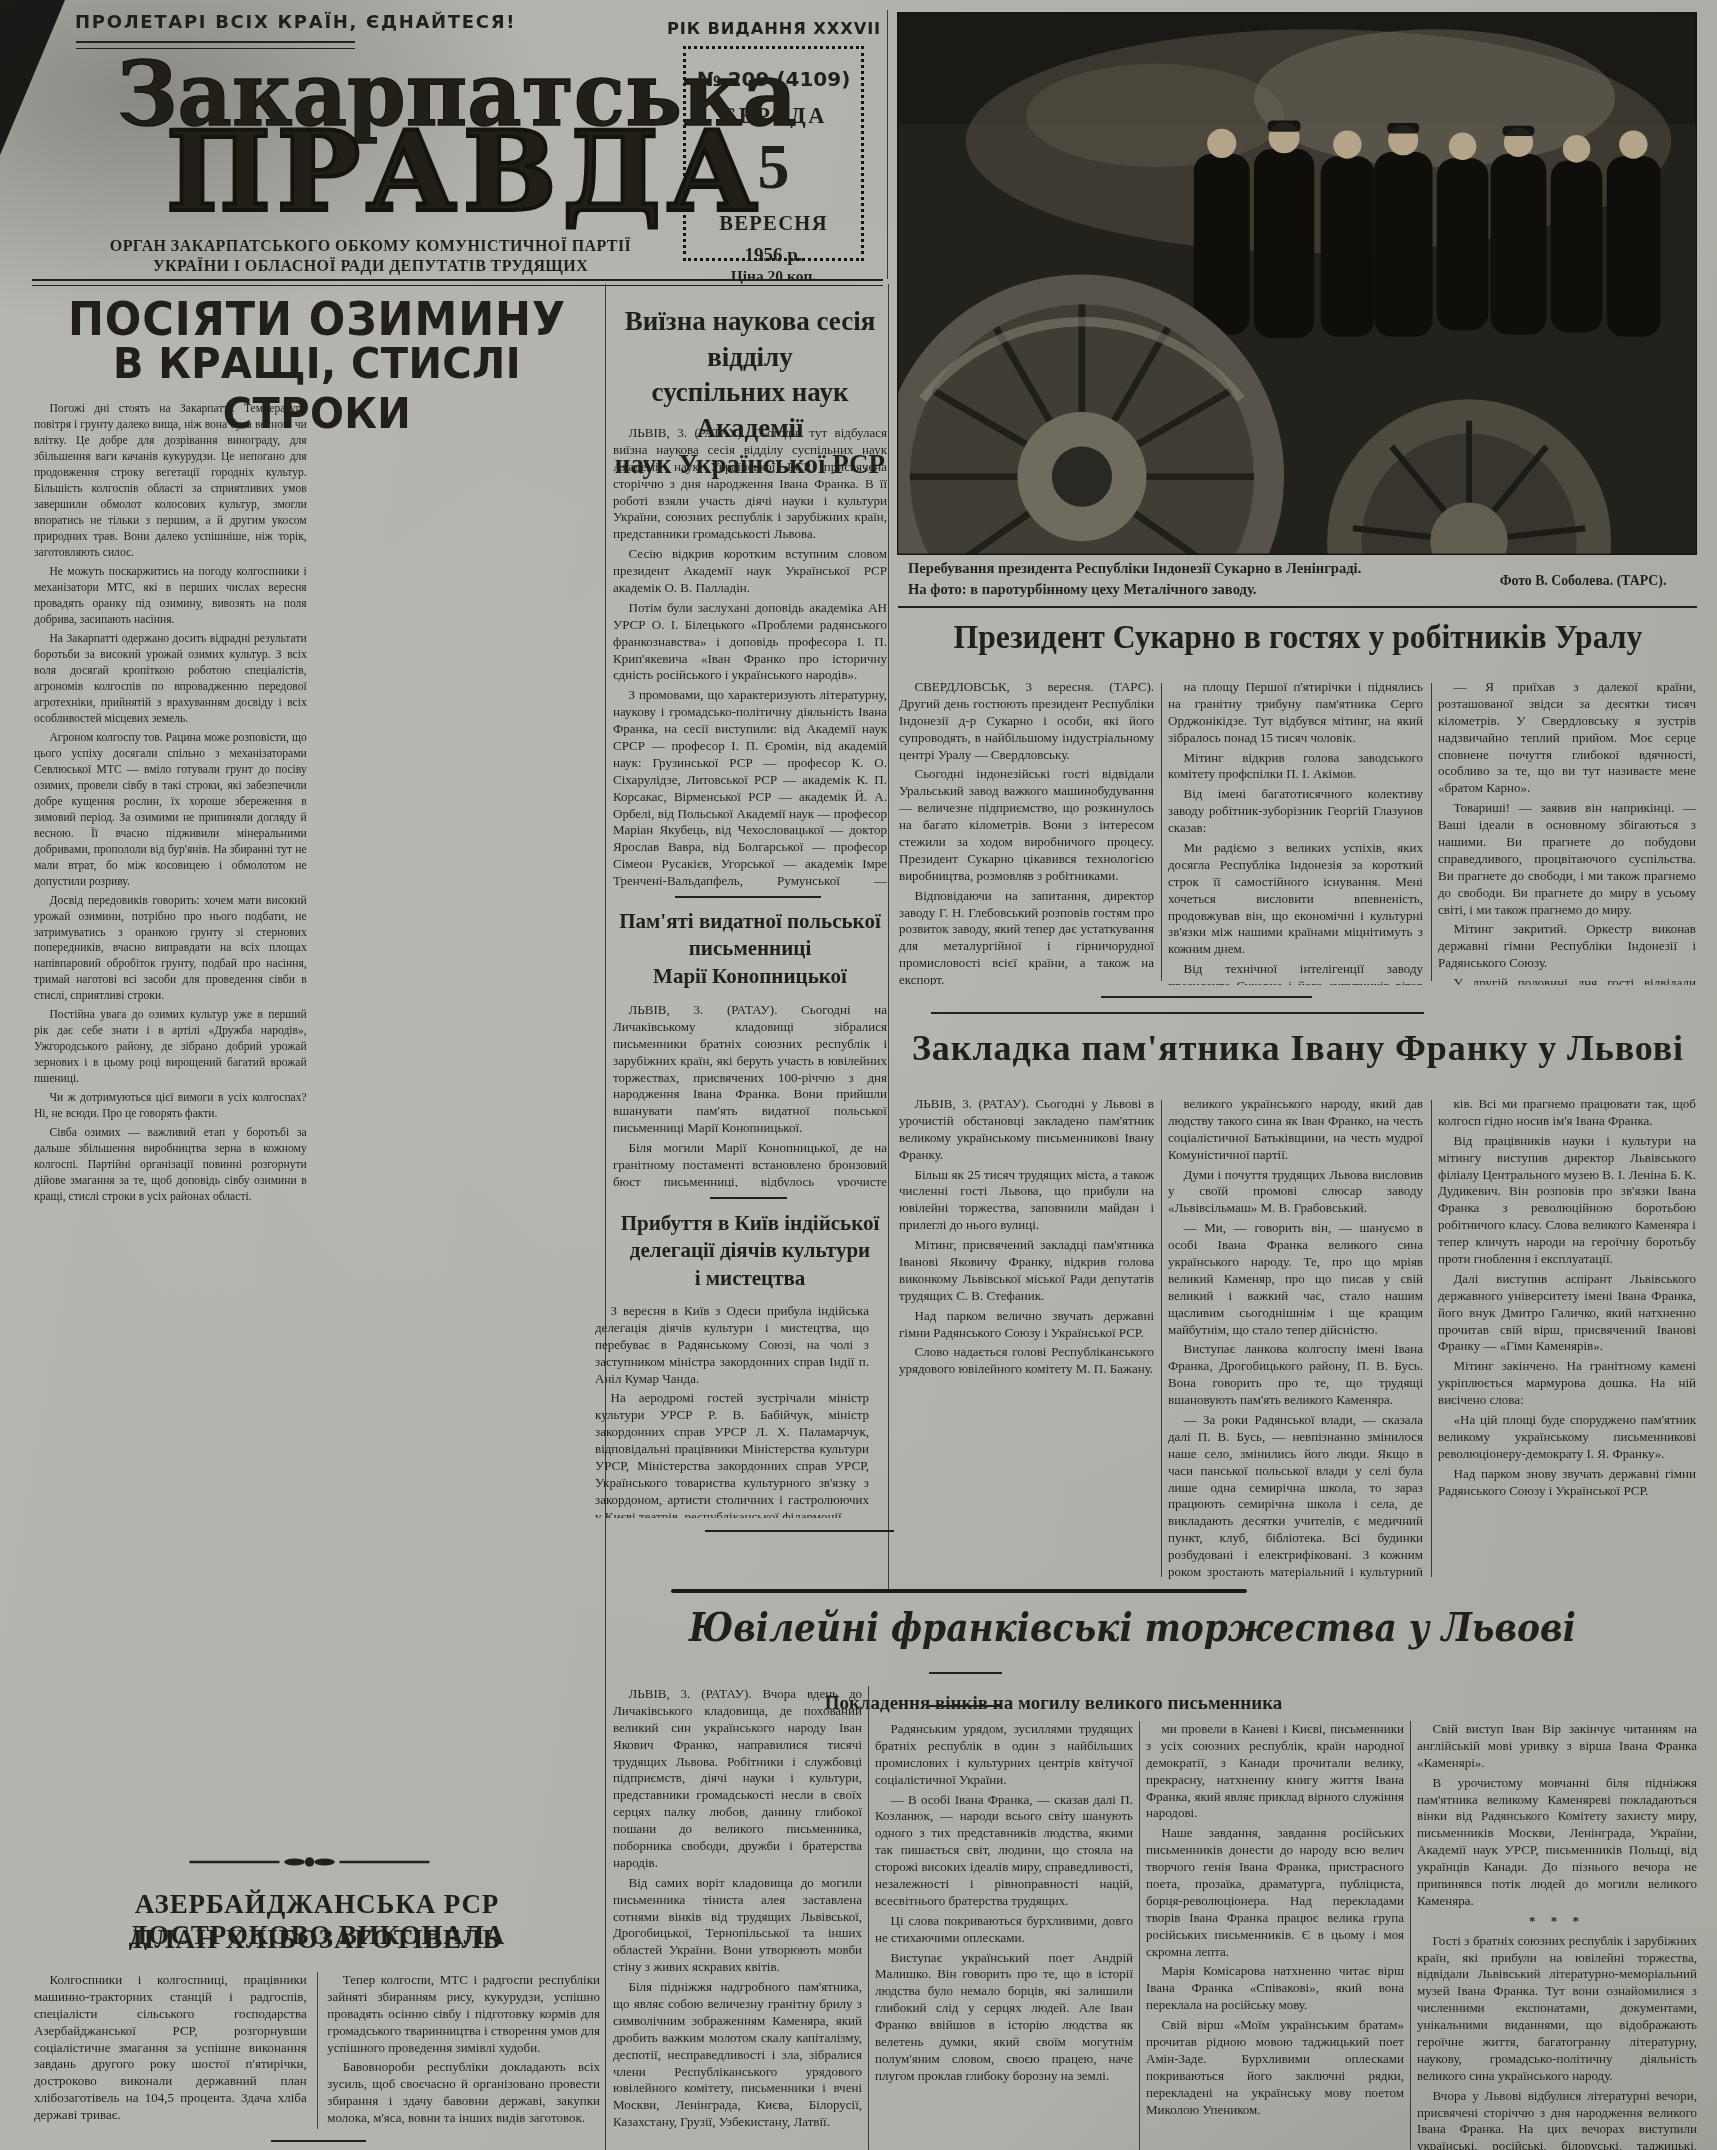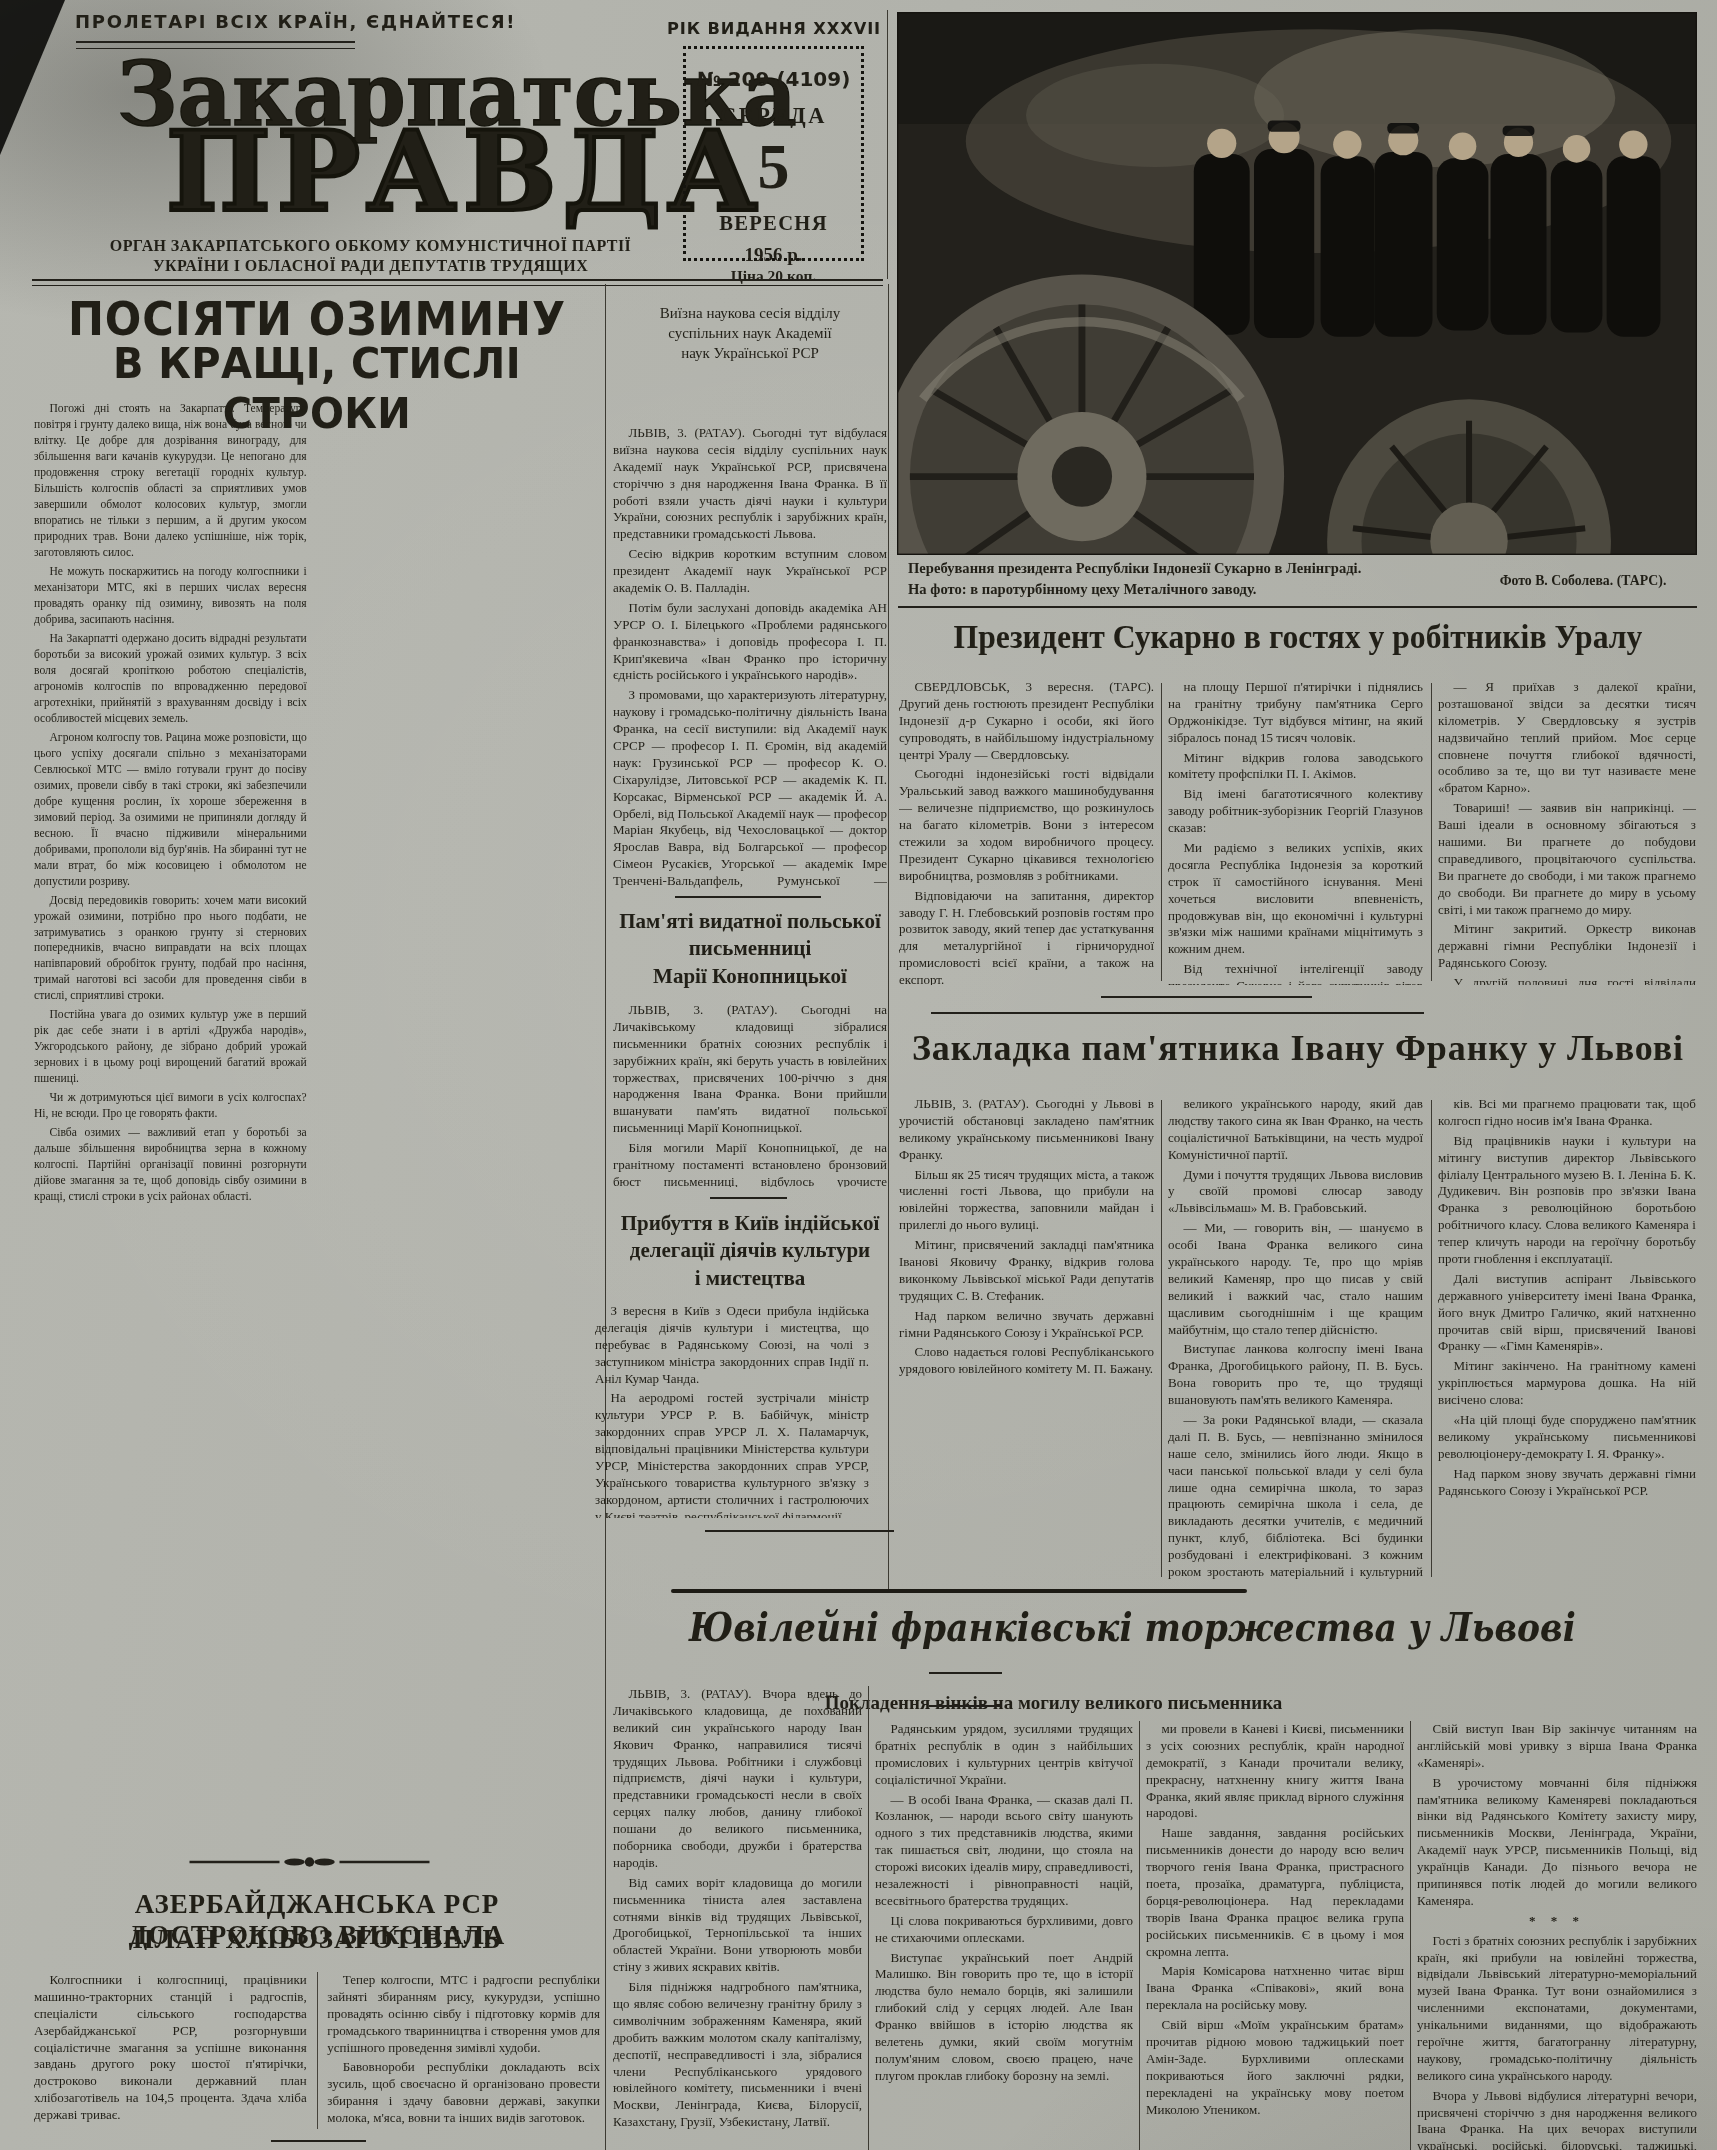--- a/index.html
+++ b/index.html
@@ -28,21 +28,21 @@
   .issuebox{border:3px dotted #15140f;text-align:center;box-sizing:border-box;padding-top:18px;}
   .ib-no{font-family:"DejaVu Sans",sans-serif;font-weight:bold;font-size:20px;}
   .ib-day{font-weight:bold;font-size:22.4px;letter-spacing:2.6px;margin-top:12px;}
   .ib-num{font-weight:bold;font-size:64px;line-height:1;margin-top:6px;}
   .ib-month{font-weight:bold;font-size:20.6px;letter-spacing:1.3px;margin-top:13px;}
   .ib-year{font-weight:bold;font-size:19px;margin-top:8.6px;}
   .price{font-weight:bold;font-size:15.5px;}
   
   .h-left1{font-family:"DejaVu Sans",sans-serif;font-weight:bold;font-size:43px;transform:scaleY(1.08);letter-spacing:0.9px;}
   .h-left2{font-family:"DejaVu Sans",sans-serif;font-weight:bold;font-size:40px;transform:scaleY(1.08);letter-spacing:0.4px;}
-  .h-serif-md{font-weight:normal;font-size:15px;line-height:1.32;}
+  .h-serif-md{font-weight:bold;font-size:27px;line-height:1.32;}
   .h-serif-md2{font-weight:bold;font-size:21px;line-height:1.3;}
   .h-sukarno{font-weight:bold;font-size:33px;transform:scaleX(.96);transform-origin:center;}
   .h-zakladka{font-weight:bold;font-size:36px;letter-spacing:0.9px;}
   .h-script{font-family:"DejaVu Serif",serif;font-style:italic;font-weight:bold;font-size:40px;transform:scaleX(.86);transform-origin:center;white-space:nowrap;}
   .h-azerb{font-weight:bold;font-size:27px;letter-spacing:0.9px;}
   .subhead{font-weight:bold;font-size:19px;margin-top:13px;}
   
   .body{font-size:13px;line-height:1.3;text-align:justify;overflow:hidden;}
   .body p{margin:0 0 3px 0;text-indent:15.5px;}
   .body p.stars{text-align:center;text-indent:0;letter-spacing:6px;font-weight:bold;}

